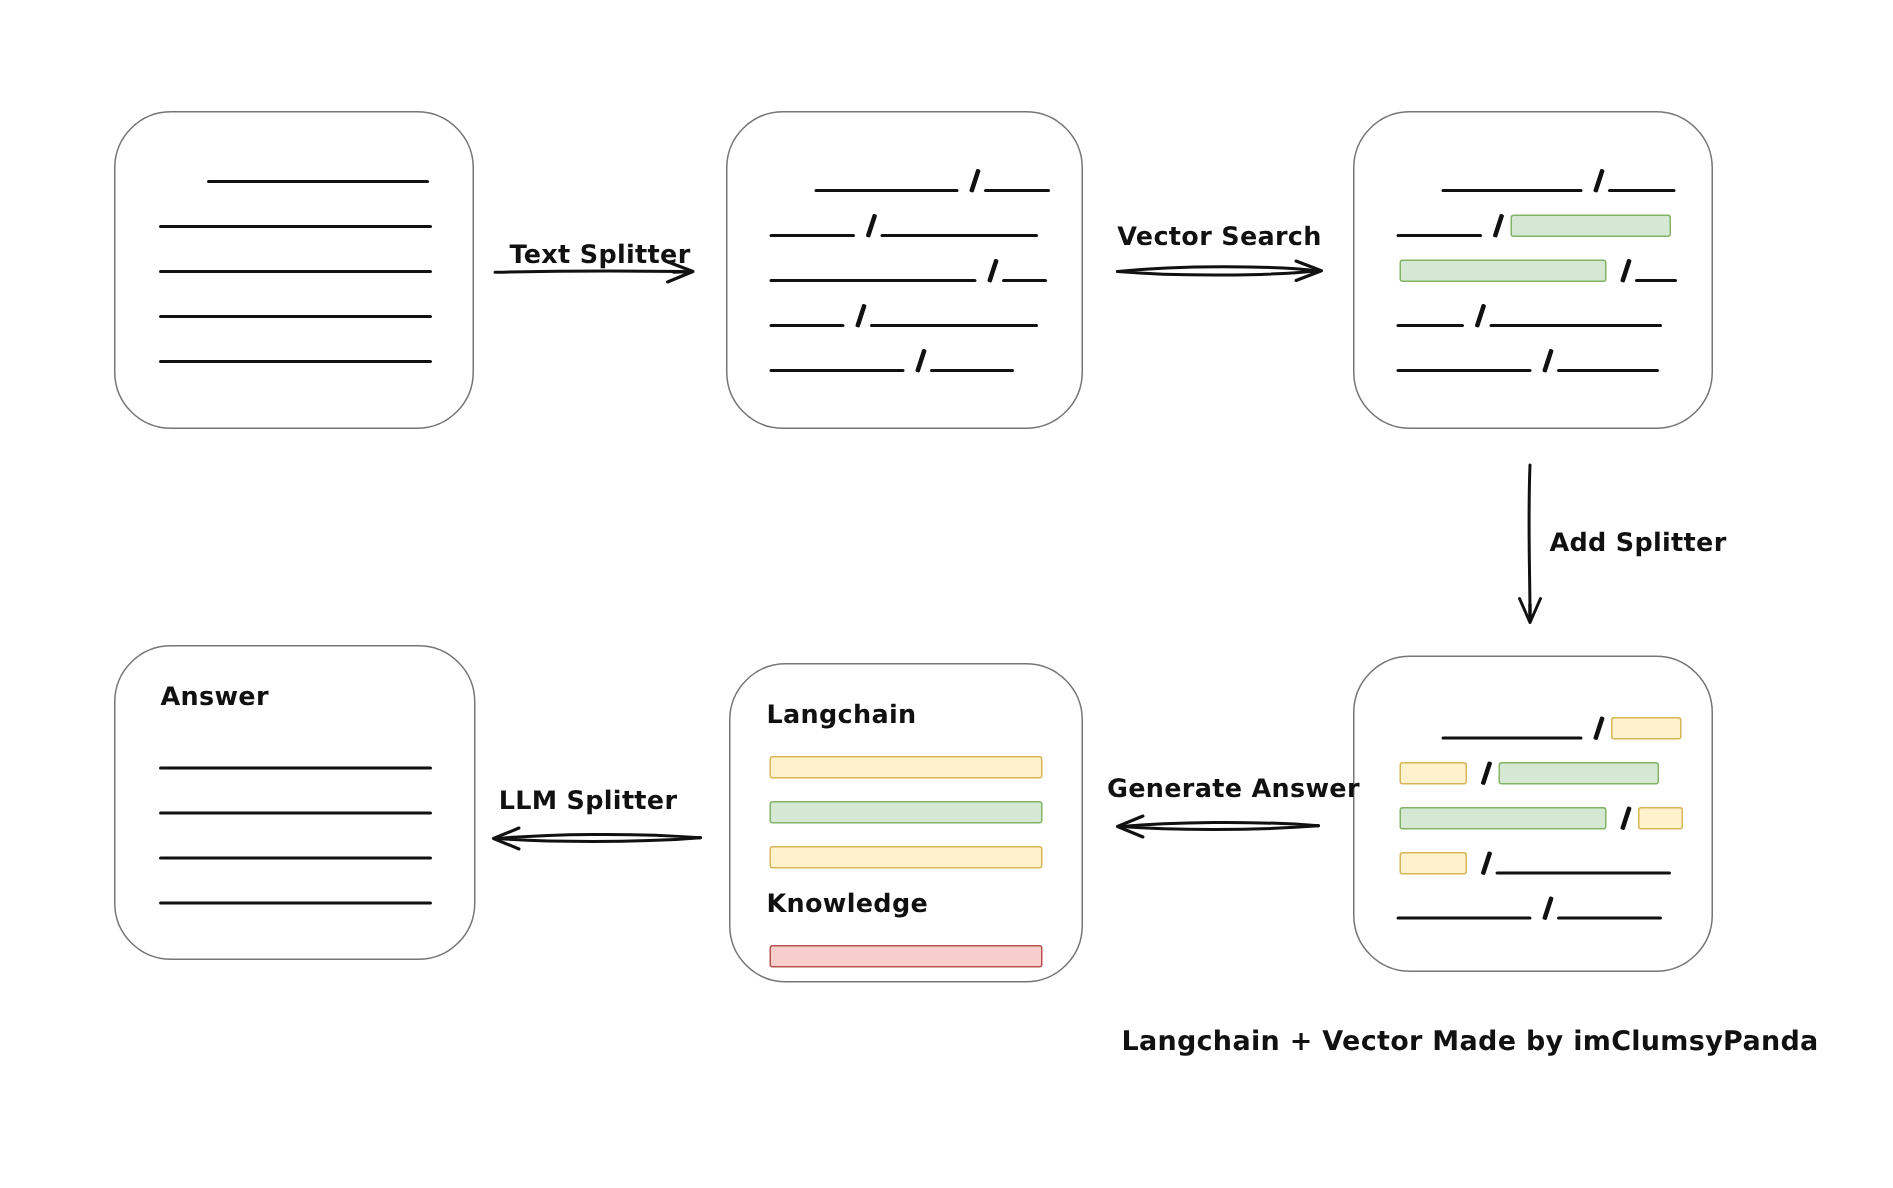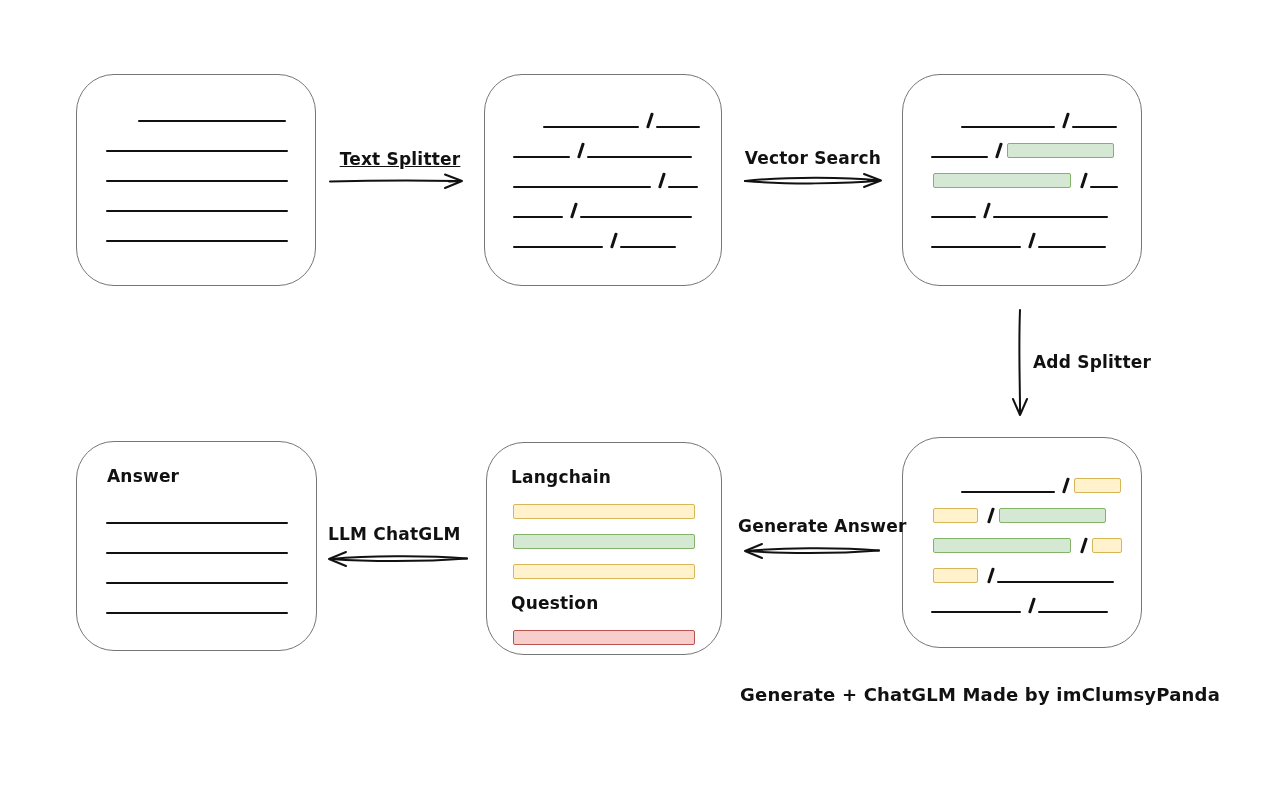--- a/index.html
+++ b/index.html
@@ -170,48 +170,48 @@
           <div class="row">
             <div class="seg seg-yellow" style="width: 182px;"></div>
           </div>
           <div class="row">
             <div class="seg seg-green" style="width: 182px;"></div>
           </div>
           <div class="row">
             <div class="seg seg-yellow" style="width: 182px;"></div>
           </div>
         </div>
-      <div class="box-title question-title">Question</div>
+      <div class="box-title question-title">Knowledge</div>
       <div class="rows prompt-rows">
           <div class="row">
             <div class="seg seg-red" style="width: 182px;"></div>
           </div>
         </div>
     </div>
   </div>
 
-  <div class="sketch-box" style="left:76px;top:441px;width:241px;height:210px;">
+  <div class="sketch-box" style="left:76px;top:430px;width:241px;height:210px;">
     <div class="box-title answer-title">Answer</div>
     <div class="rows answer-rows">
         <div class="row">
           <div class="seg seg-line" style="width: 182px;"></div>
         </div>
         <div class="row">
           <div class="seg seg-line" style="width: 182px;"></div>
         </div>
         <div class="row">
           <div class="seg seg-line" style="width: 182px;"></div>
         </div>
         <div class="row">
           <div class="seg seg-line" style="width: 182px;"></div>
         </div>
       </div>
   </div>
 
-  <div class="arrow-label" style="left:330px;top:149px;width:140px;text-decoration:underline;">Text Splitter</div>
+  <div class="arrow-label" style="left:330px;top:160px;width:140px;">Text Splitter</div>
   <svg class="arrow-svg" style="left:328px;top:168px;" width="142" height="26" viewBox="0 0 142 26">
     <path d="M2,13.5 C45,12.5 95,12.5 128,13"></path>
     <path d="M117,6.5 L134,13 L117,20 M121,13.5 L134,13"></path>
   </svg>
 
   <div class="arrow-label" style="left:740px;top:148px;width:146px;">Vector Search</div>
   <svg class="arrow-svg" style="left:742px;top:168px;" width="146" height="26" viewBox="0 0 146 26">
     <path d="M3,13 C45,8.5 105,9 137,12.5"></path>
     <path d="M3,13 C45,16.5 105,16 137,12.5"></path>
     <path d="M122,6 L139,12.5 L122,19 M126,13 L139,12.5"></path>
@@ -223,22 +223,22 @@
     <path d="M5,91 L12,107 L19,91 M12,95 L12,107"></path>
   </svg>
 
   <div class="arrow-label" style="left:738px;top:516px;width:150px;">Generate Answer</div>
   <svg class="arrow-svg" style="left:740px;top:538px;" width="142" height="26" viewBox="0 0 142 26">
     <path d="M139,12.5 C95,9 40,10 7,13"></path>
     <path d="M139,12.5 C95,16 40,15.5 7,13"></path>
     <path d="M22,6 L5,13 L22,20 M18,13 L5,13"></path>
   </svg>
 
-  <div class="arrow-label" style="left:328px;top:524px;width:128px;">LLM ChatGLM</div>
+  <div class="arrow-label" style="left:328px;top:524px;width:128px;">LLM Splitter</div>
   <svg class="arrow-svg" style="left:324px;top:546px;" width="146" height="26" viewBox="0 0 146 26">
     <path d="M143,12.5 C98,9 42,10 7,13"></path>
     <path d="M143,12.5 C98,16 42,15.5 7,13"></path>
     <path d="M22,6 L5,13 L22,20 M18,13 L5,13"></path>
   </svg>
 
-  <div class="caption">Generate + ChatGLM Made by imClumsyPanda</div>
+  <div class="caption">Langchain + Vector Made by imClumsyPanda</div>
 
 </div>
 
 </body></html>

